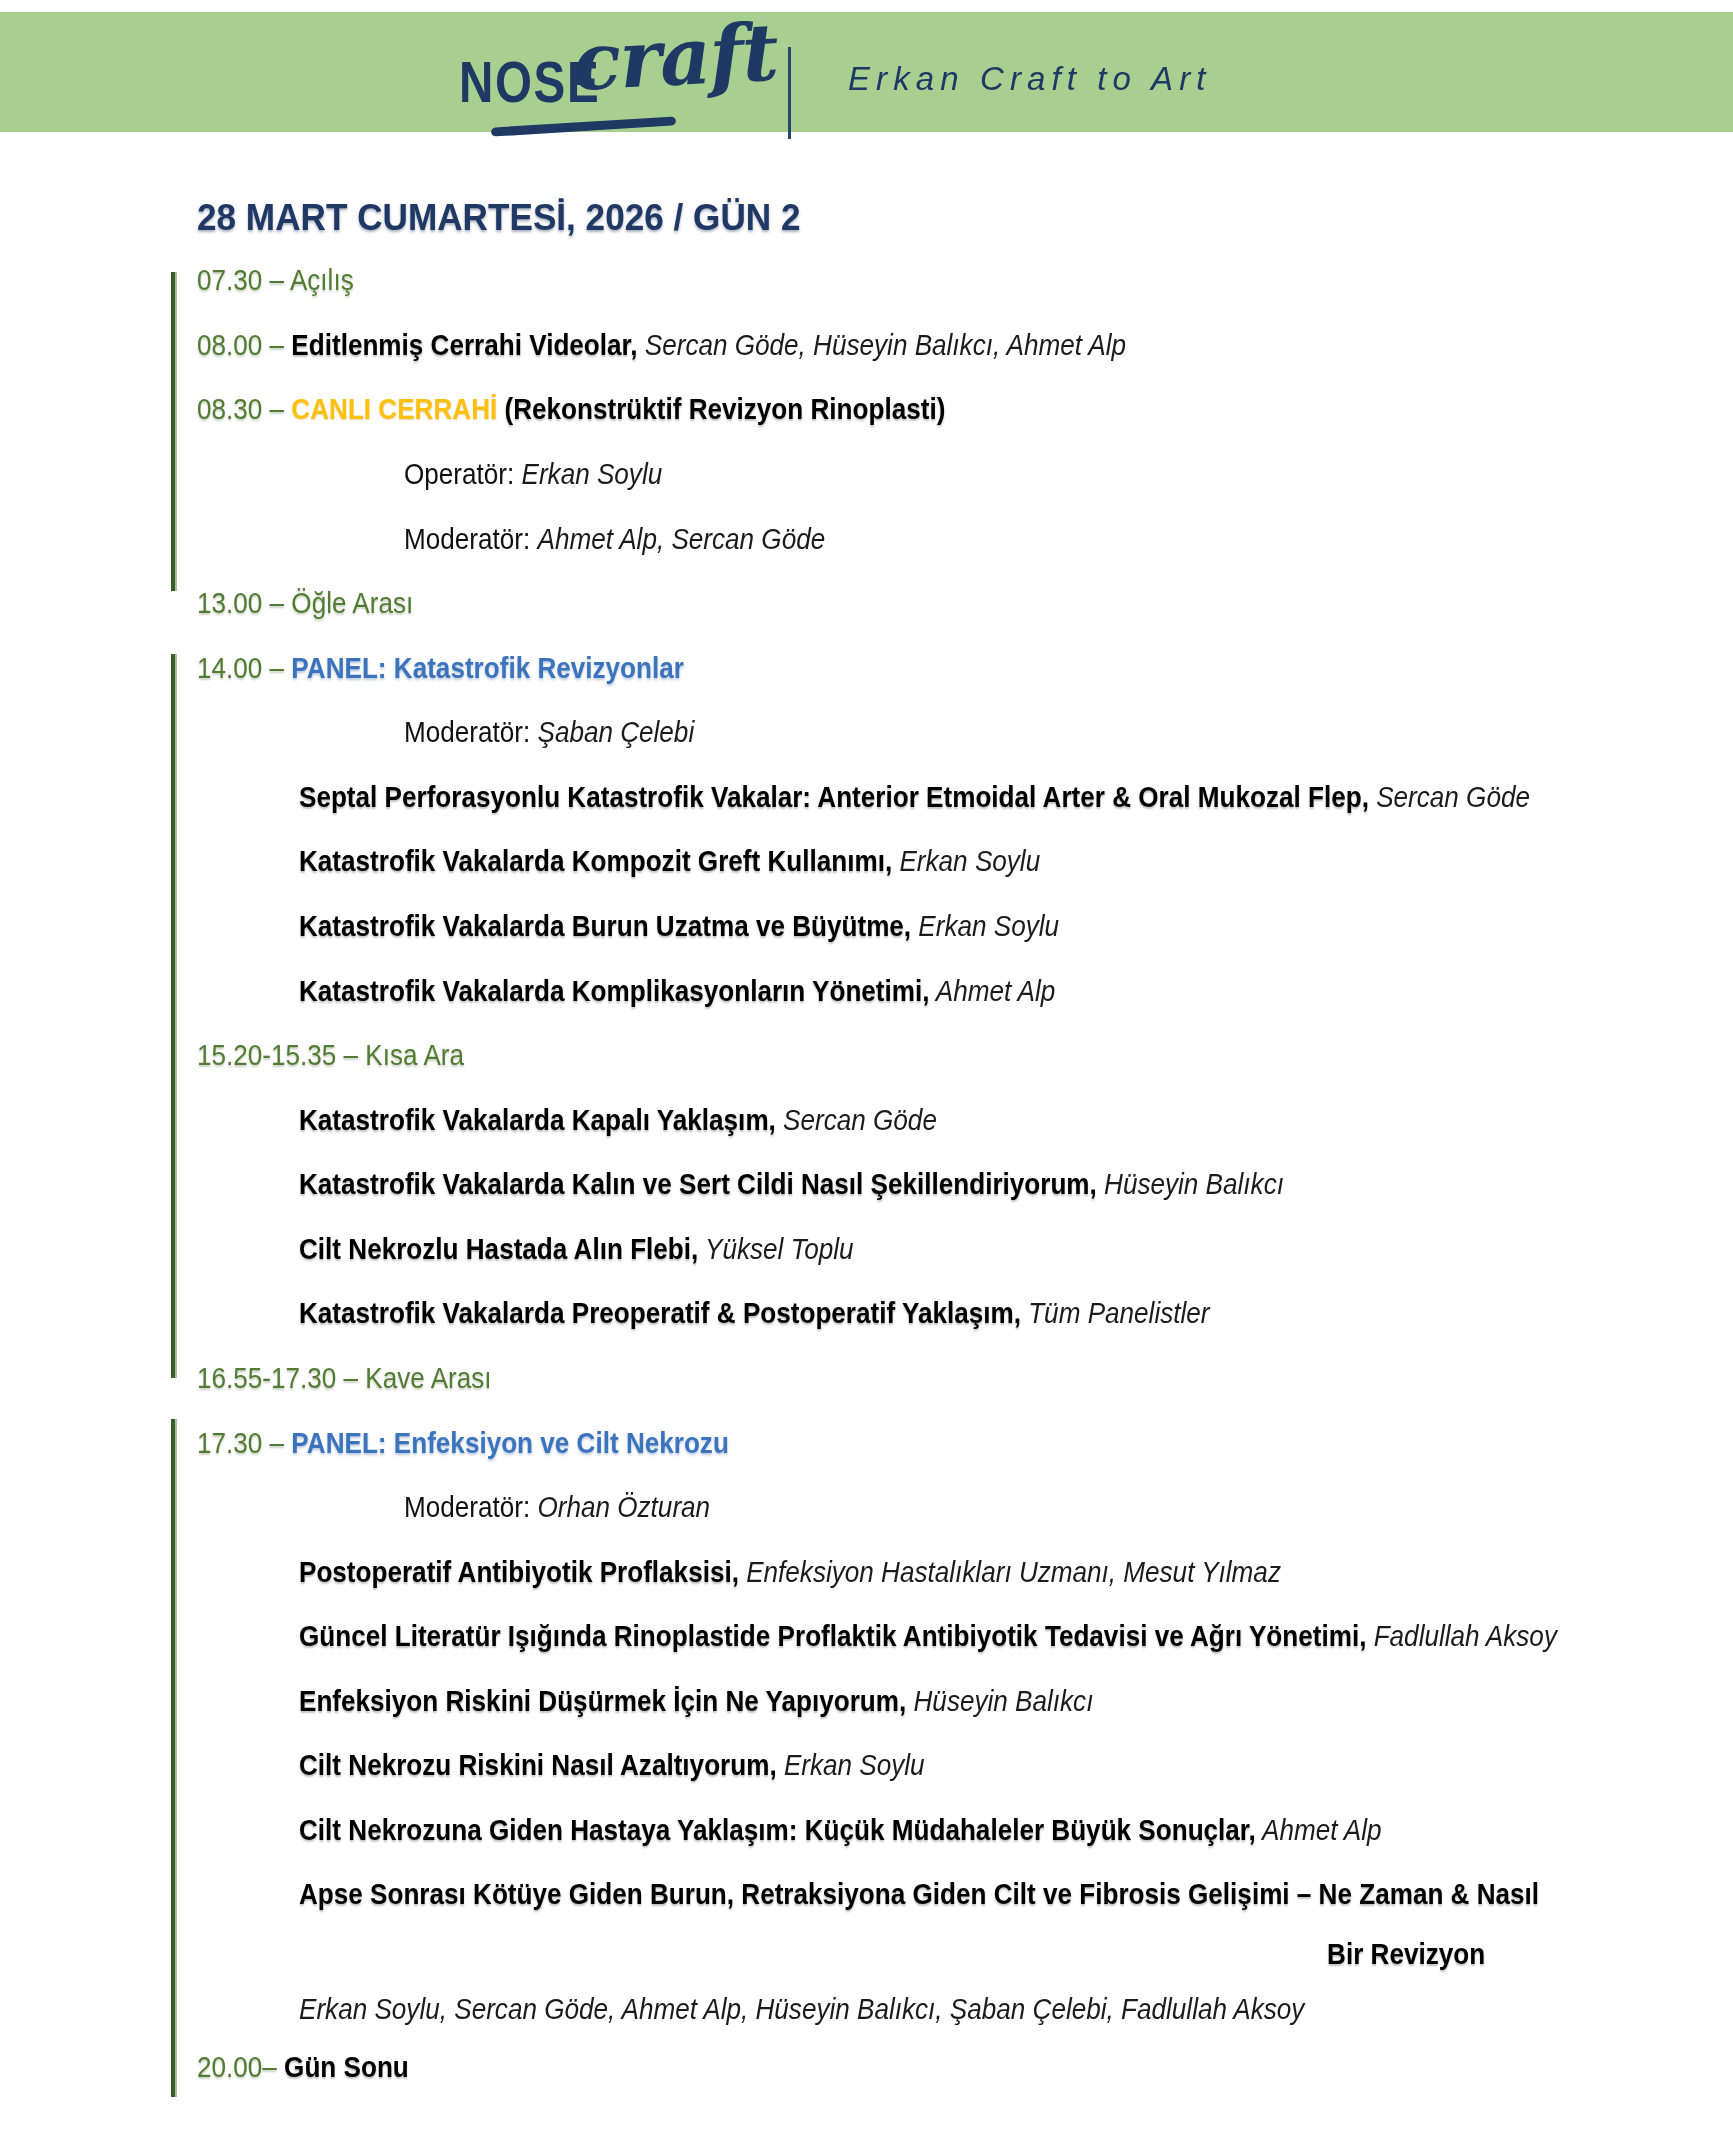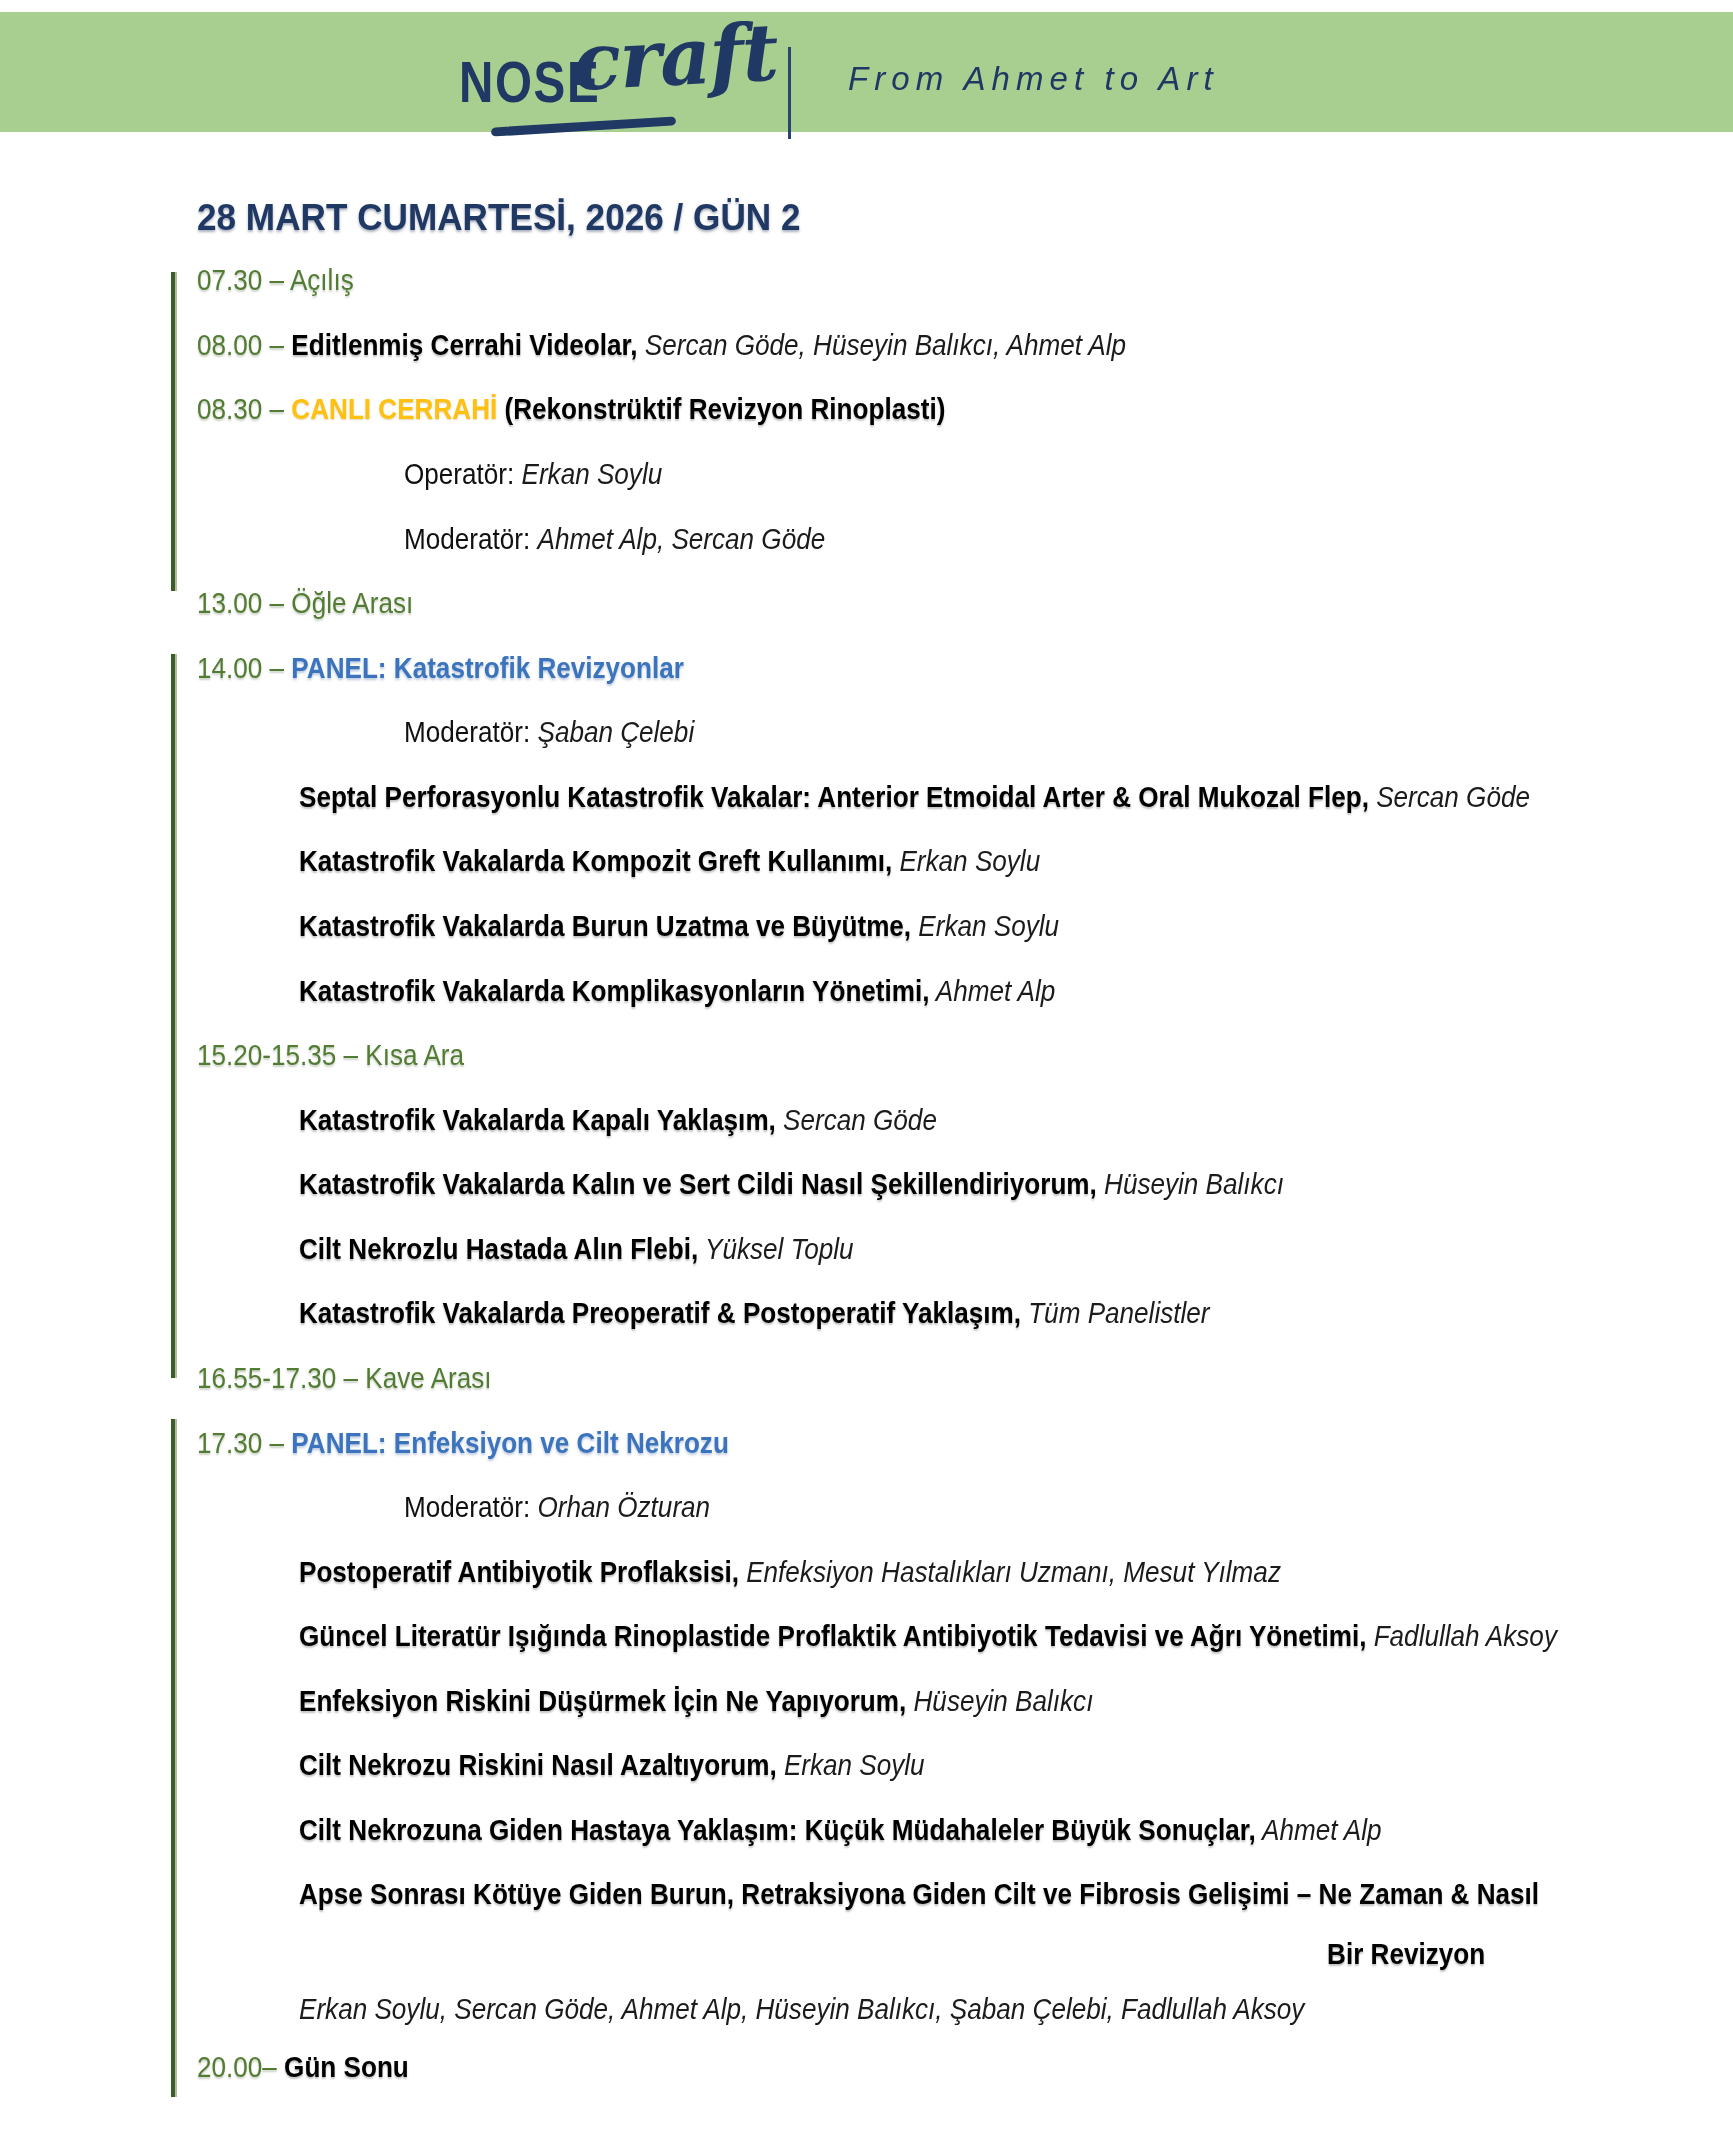--- a/index.html
+++ b/index.html
@@ -84,21 +84,21 @@
 </head>
 <body>
 
 <div class="page">
 
   <div class="band">
     <div class="logo-nose">NOSE</div>
     <div class="logo-craft">craft</div>
     <div class="logo-underline"></div>
     <div class="header-divider"></div>
-    <div class="tagline">From Ahmet to Art</div>
+    <div class="tagline">Erkan Craft to Art</div>
   </div>
 
   <div class="sbar sbar1"></div>
   <div class="sbar sbar2"></div>
   <div class="sbar sbar3"></div>
 
   <div class="date-title">28 MART CUMARTESİ, 2026 / GÜN 2</div>
 
   <div class="row t-left" style="top:264px">
     <span class="time">07.30 – </span><span class="glabel">Açılış</span>

